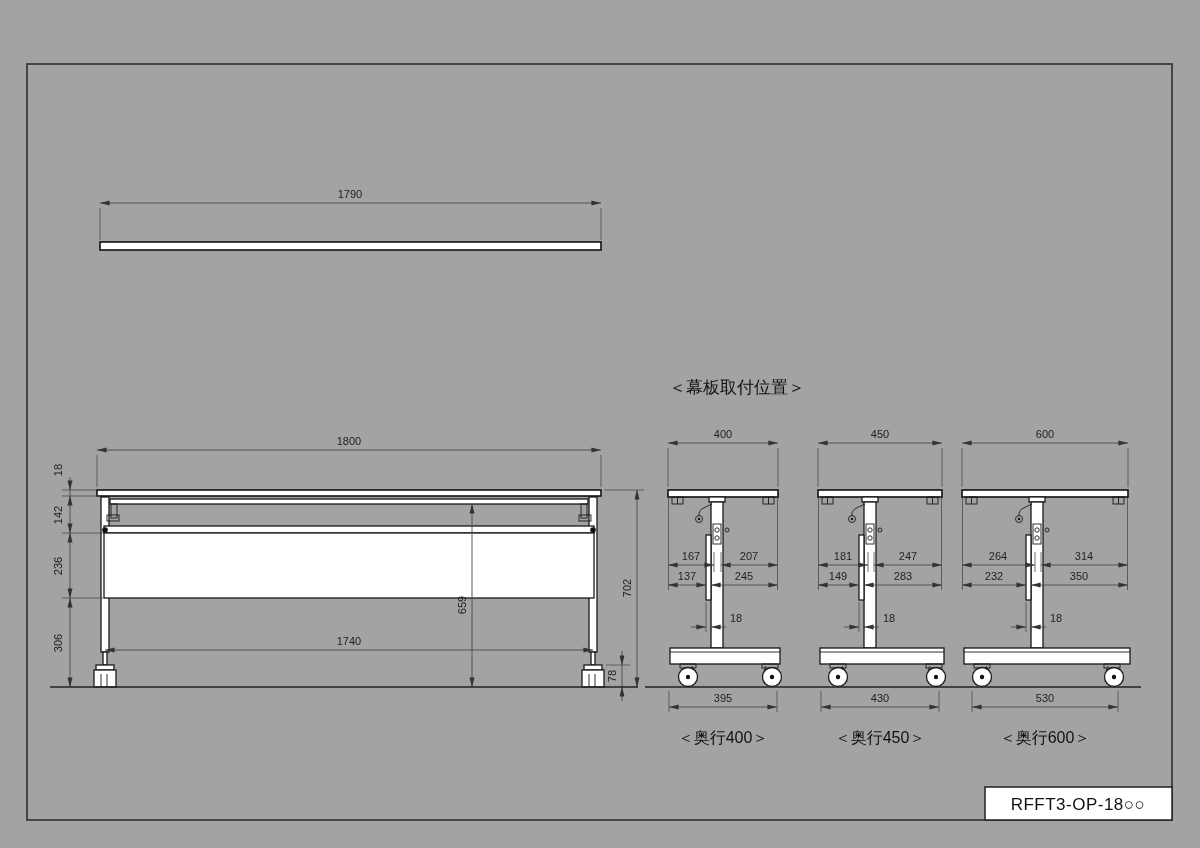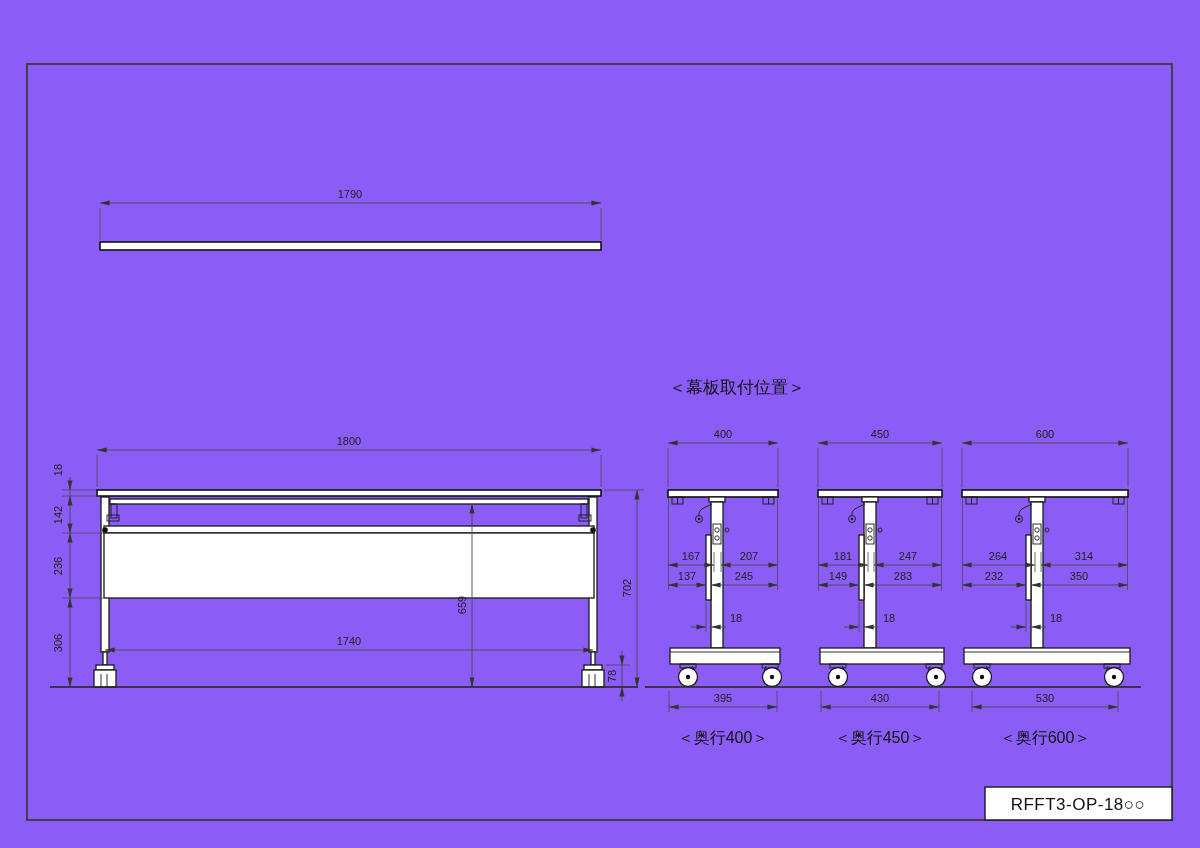--- a/index.html
+++ b/index.html
@@ -1,16 +1,16 @@
 <!DOCTYPE html>
 <html><head>
 <meta charset="utf-8">
 <style>
   html,body{margin:0;padding:0;background:#ffffff;}
-  .page{position:relative;width:1200px;height:848px;background:#8b5cf6;font-family:"Liberation Sans",sans-serif;overflow:hidden;}
+  .page{position:relative;width:1200px;height:848px;background:#a3a3a3;font-family:"Liberation Sans",sans-serif;overflow:hidden;}
   svg{display:block;}
   .obj{fill:#ffffff;stroke:#1a1a1a;stroke-width:1.3;}
   .objb{fill:#ffffff;stroke:#111111;stroke-width:1.6;}
   .thin{stroke:#1a1a1a;stroke-width:0.9;fill:none;}
   .dim{stroke:#4b4b4b;stroke-width:0.9;fill:none;}
   .ext{stroke:#4b4b4b;stroke-width:0.8;fill:none;}
   .ground{stroke:#222;stroke-width:1.3;fill:none;}
   .dimtxt{font-family:"Liberation Sans",sans-serif;font-size:11px;fill:#1f1f1f;}
   .jp{font-family:"Liberation Sans",sans-serif;font-size:17px;fill:#111;}
   .jps{font-family:"Liberation Sans",sans-serif;font-size:16px;fill:#111;}

